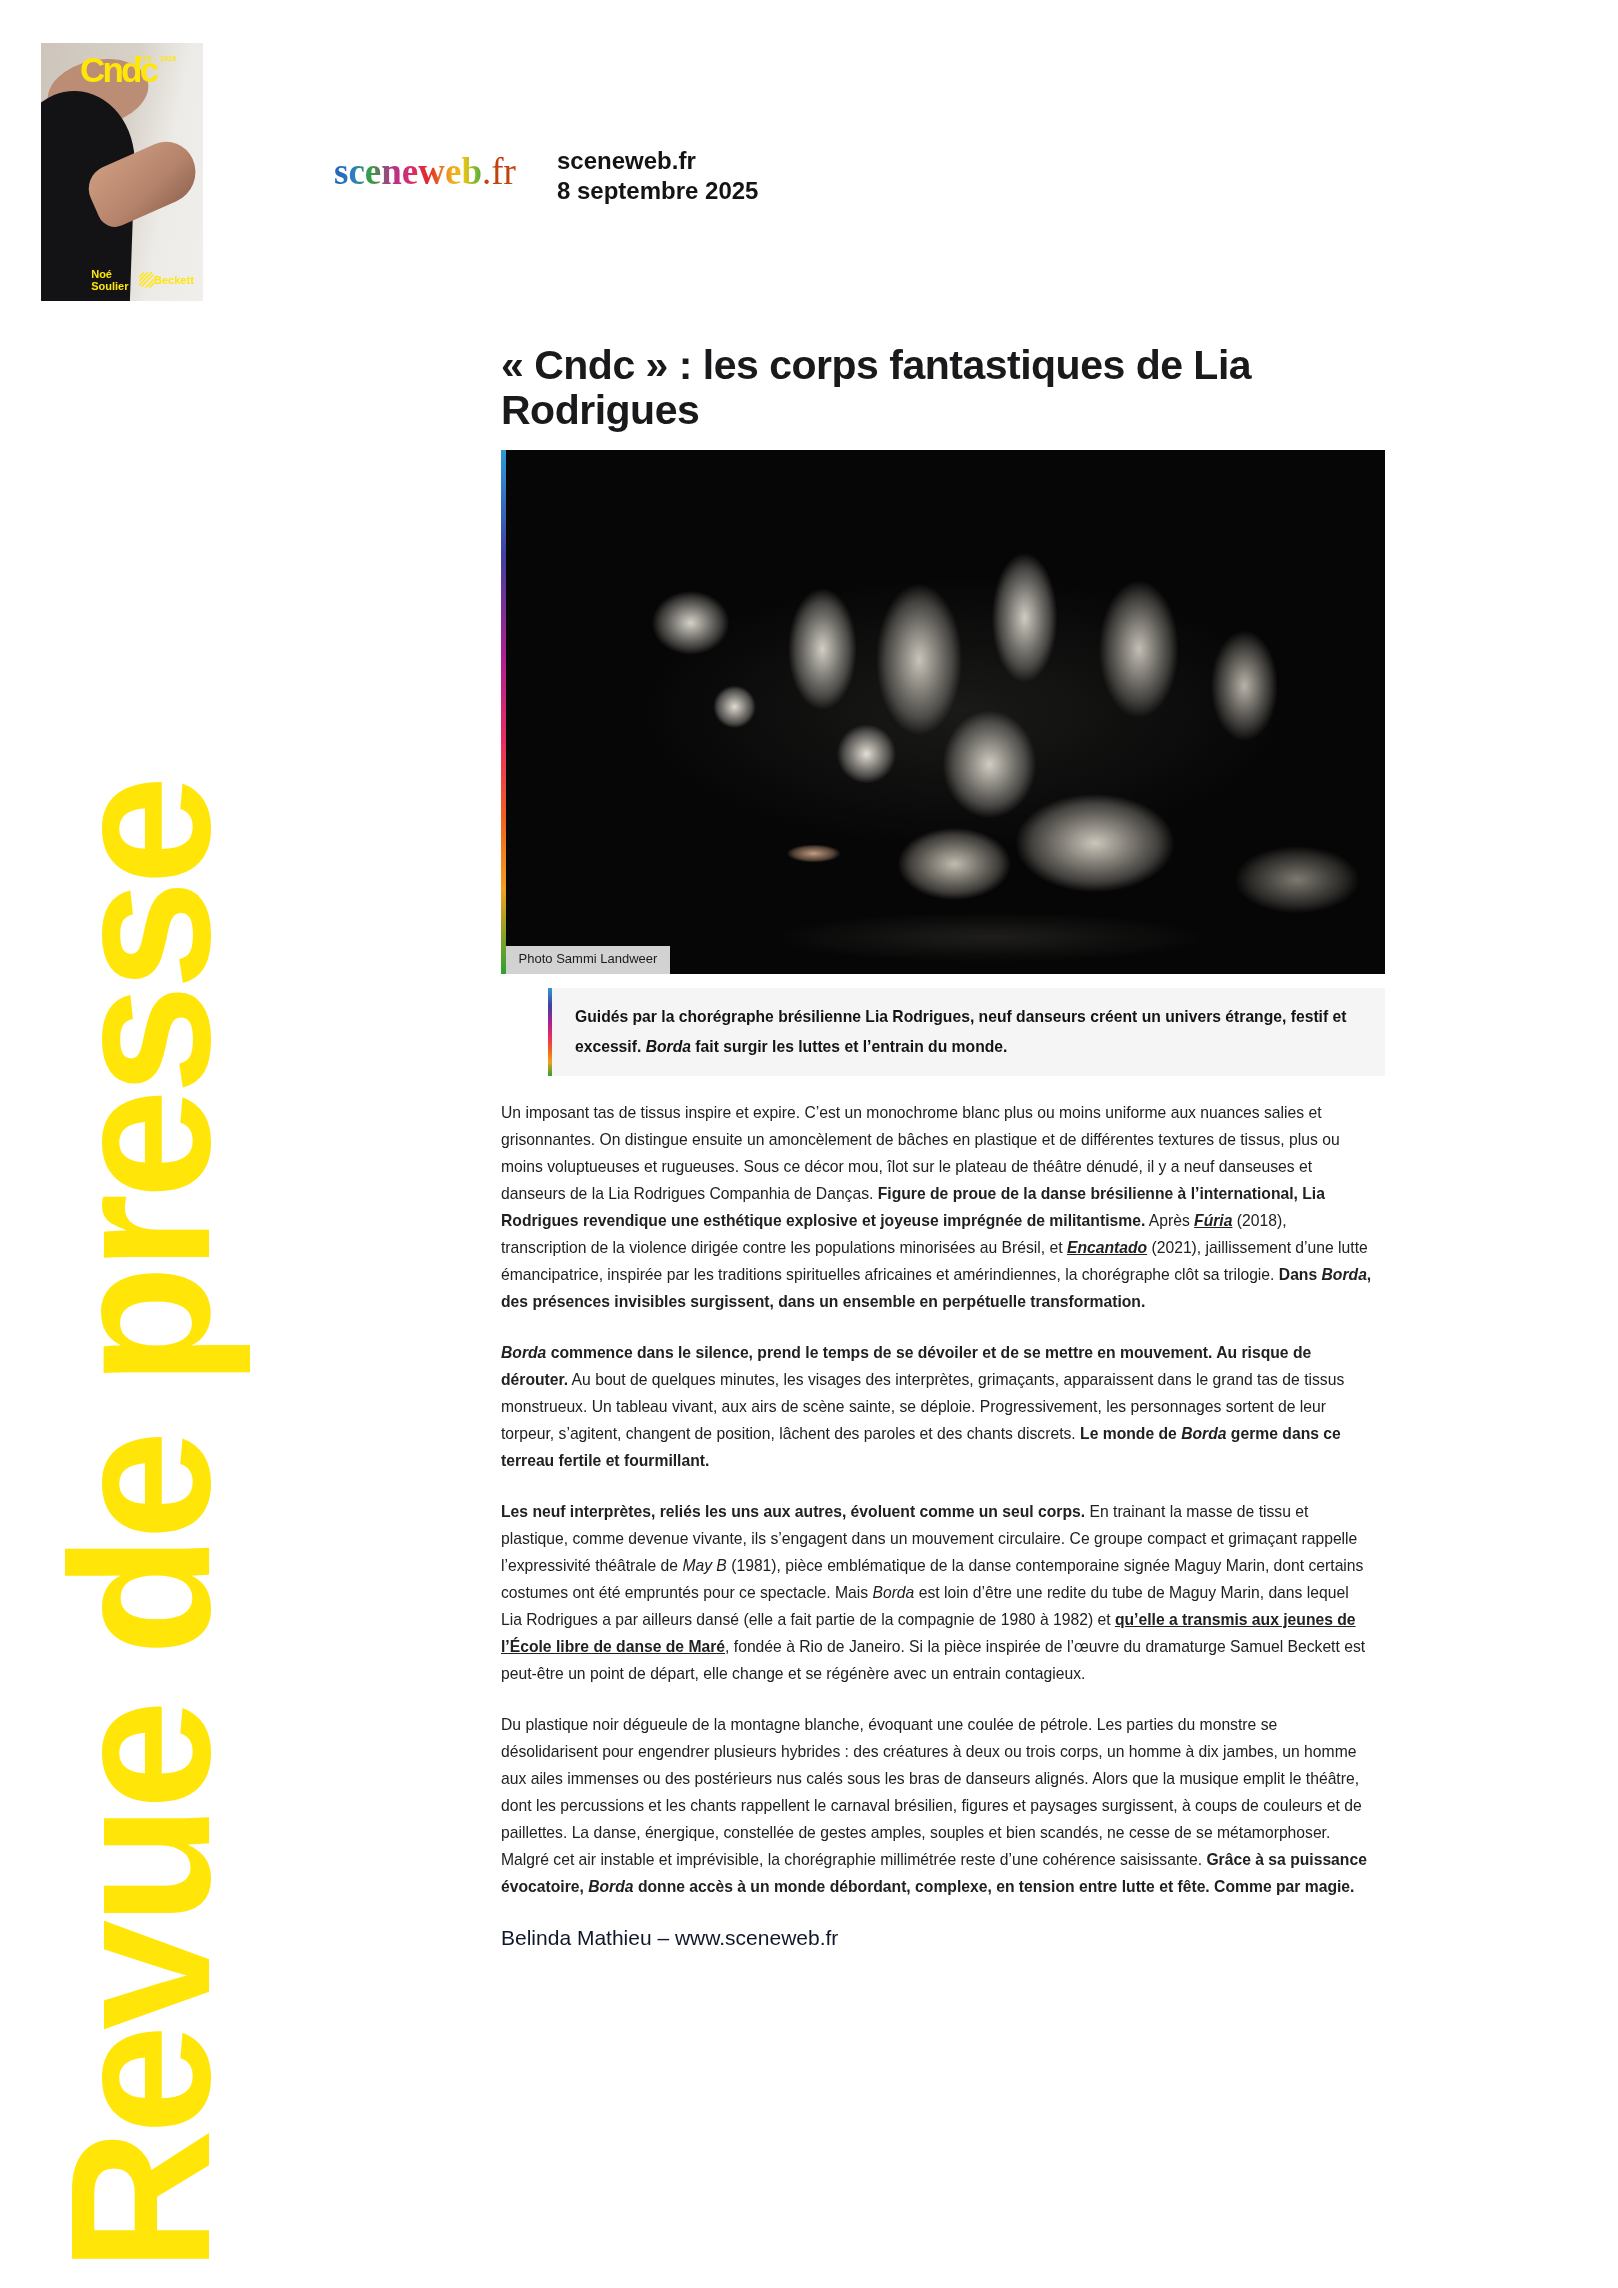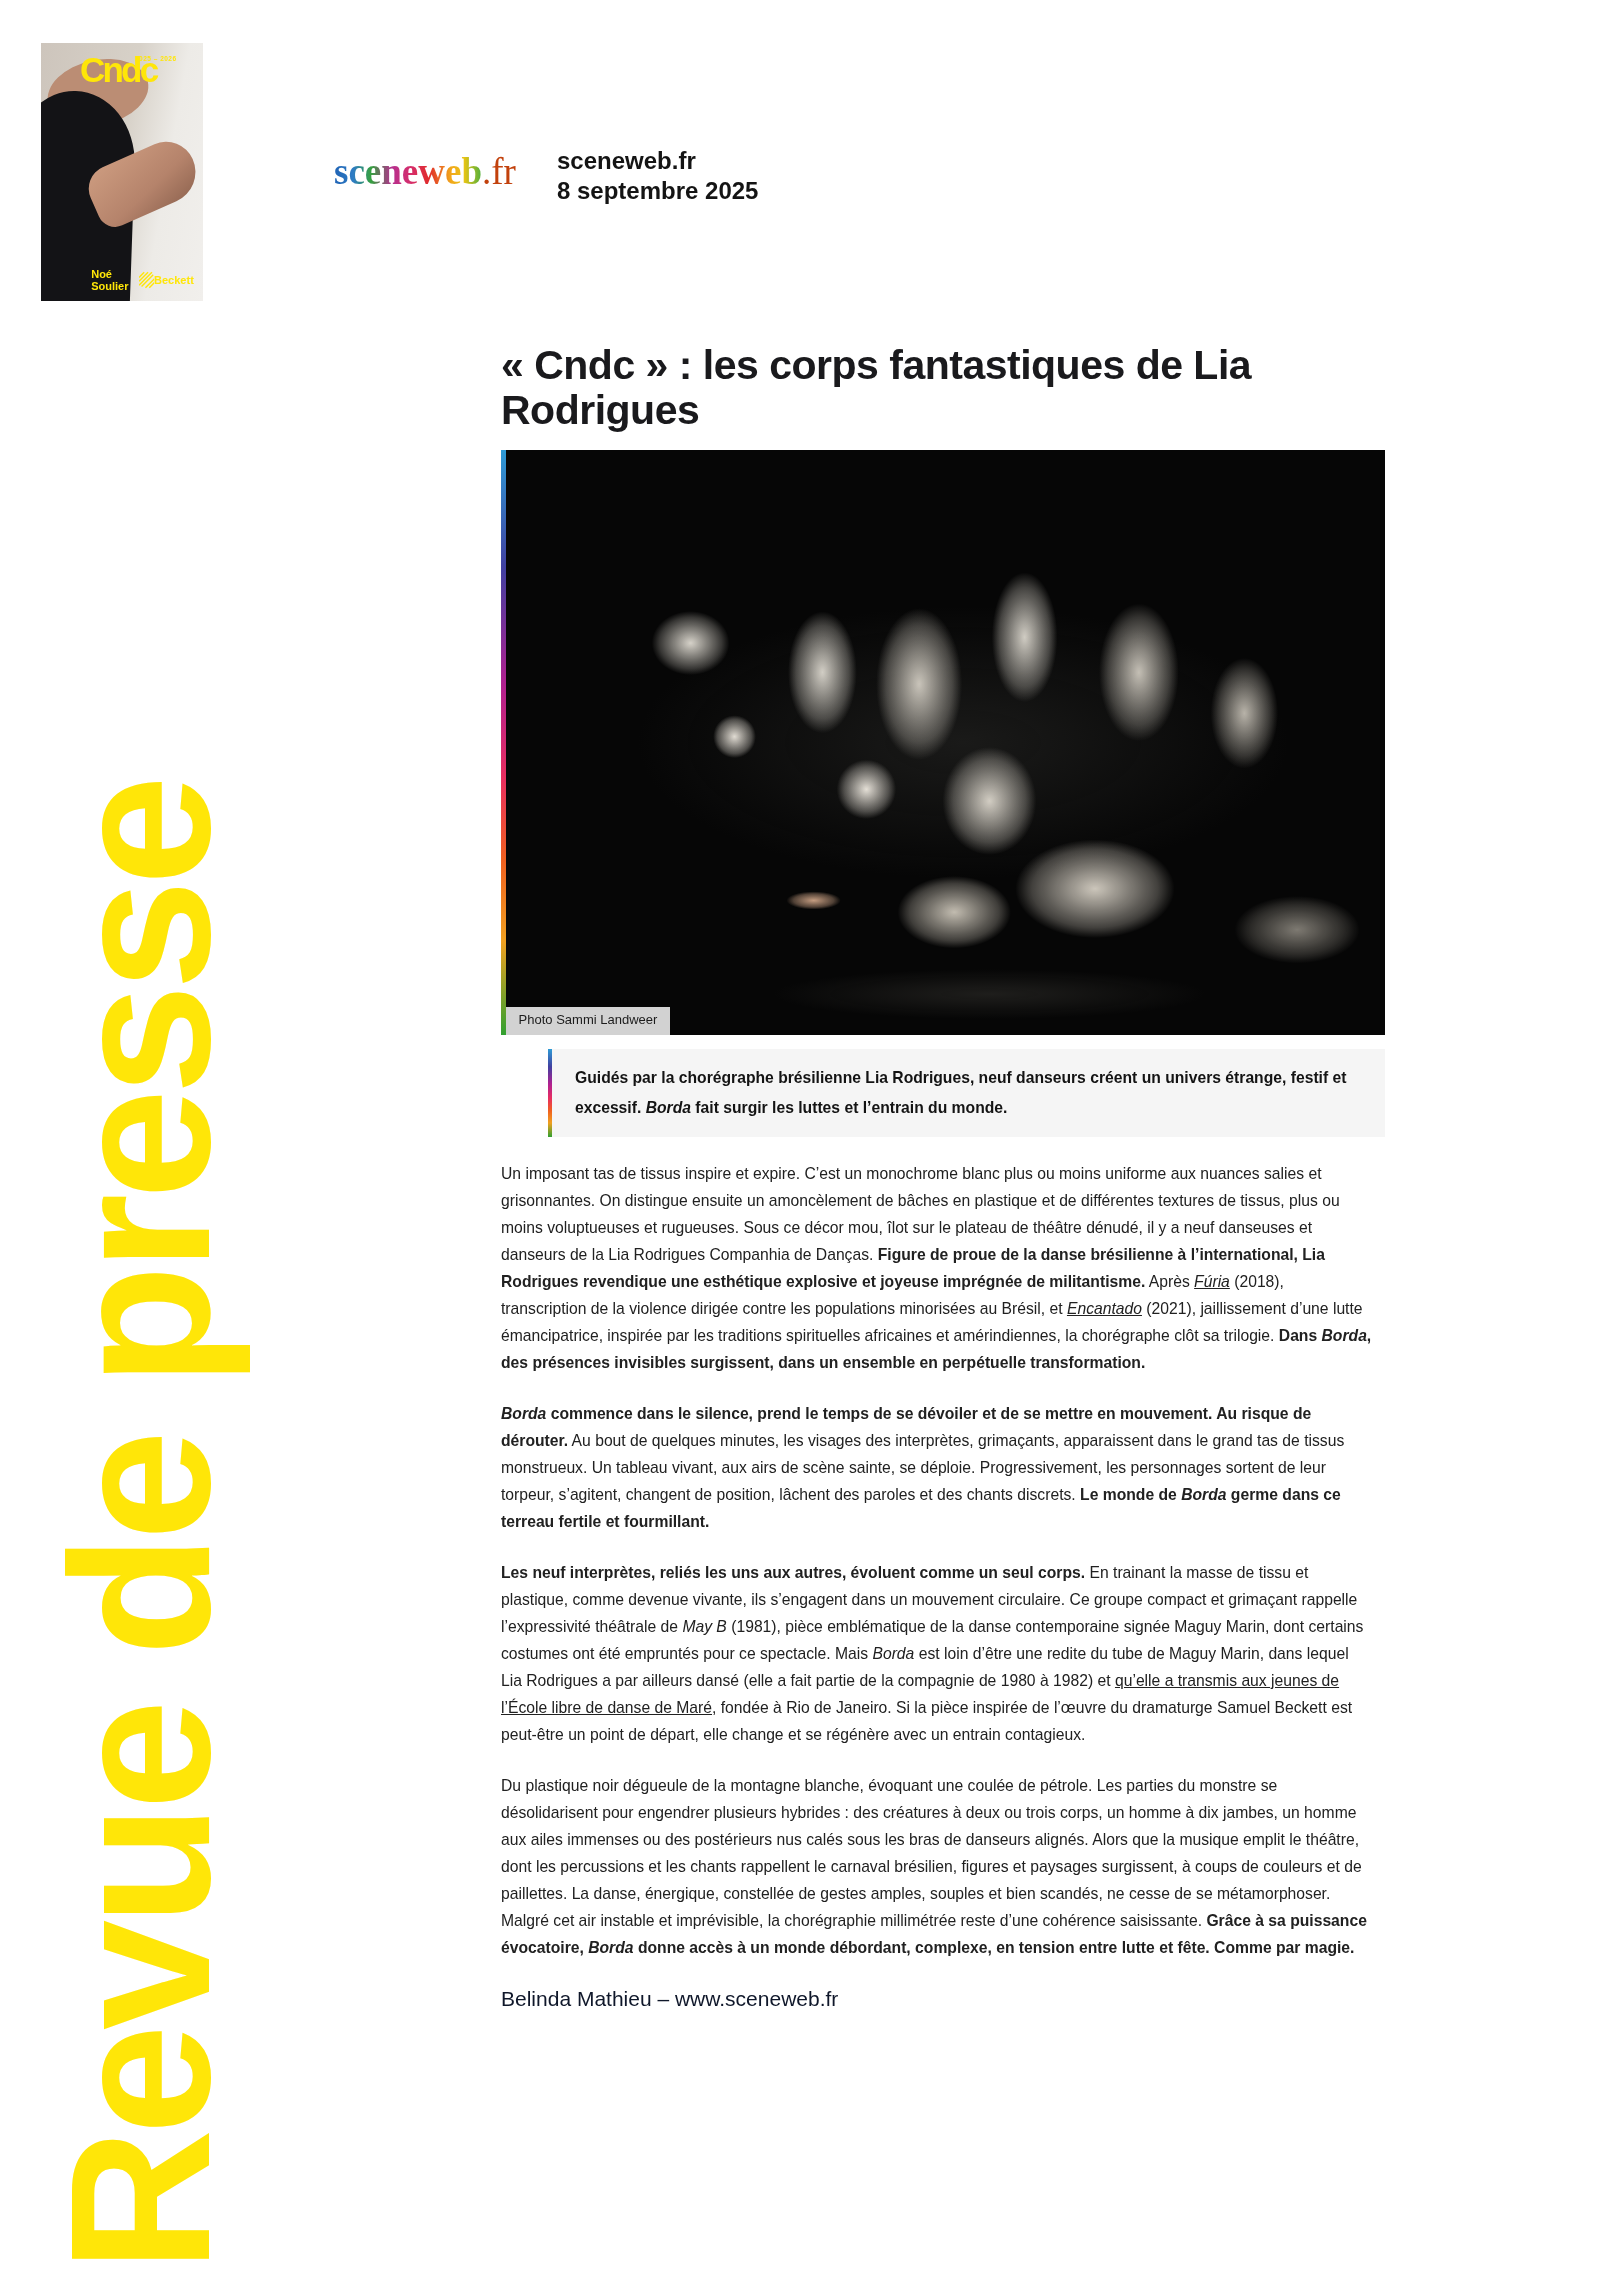--- a/index.html
+++ b/index.html
@@ -60,21 +60,21 @@
     transform:rotate(-90deg);transform-origin:0 0;
     font-size:198px;line-height:220px;font-weight:700;letter-spacing:-5.5px;
     color:#ffe608;white-space:nowrap;
   }
   
   .article{position:absolute;left:501px;top:343px;width:884px;}
   .article h1{
     margin:0 0 16.6px 0;font-size:41px;line-height:45px;font-weight:700;color:#1a1a1d;
     letter-spacing:-0.5px;width:858px;
   }
-  .photo{position:relative;width:884px;height:585px;background:#060606;text-align:right;}
+  .photo{position:relative;width:884px;height:524px;background:#060606;text-align:right;}
   .rainbow{
     background:linear-gradient(180deg,#2e9bd6 0%,#4040a0 20%,#b02090 40%,#e82e60 56%,#f06020 70%,#f0a020 84%,#30a030 100%);
   }
   .photo .left-strip{position:absolute;left:0;top:0;bottom:0;width:4.6px;}
   .photo-scene{
     position:absolute;top:0;right:0;bottom:0;left:4.6px;
     background:
       radial-gradient(51px 42px at 21% 33%, #d6d2c9 0%, rgba(214,210,201,.25) 60%, transparent 76%),
       radial-gradient(26px 26px at 26% 49%, #e0dbd2 0%, rgba(224,219,210,.3) 65%, transparent 82%),
       radial-gradient(44px 78px at 36% 38%, #d2cec5 0%, rgba(210,206,197,.3) 60%, transparent 78%),
@@ -99,21 +99,21 @@
   .chapo{
     margin-top:14px;background:#f5f5f5;border-left:3.7px solid transparent;position:relative;
     padding:14px 28px 14px 23px;font-size:15.7px;line-height:30px;font-weight:700;color:#141414;margin-left:48px;
   }
   .chapo-strip{position:absolute;left:-3.7px;top:0;bottom:0;width:3.7px;}
   .bodycopy{margin-top:23px;width:872px;font-size:15.7px;line-height:27px;color:#212121;}
   .bodycopy p{margin:0 0 24px 0;}
   .author{font-size:21px;line-height:27px;color:#0f172a;margin:0;}
   .rb{font-weight:700;}
   .ri{font-style:italic;}
-  .ru{text-decoration:underline;}
+  .ru{text-decoration:underline;font-weight:bold;}
 </style>
 </head>
 <body>
 
 <div class="poster">
   <div class="p-arm"></div>
   <div class="p-shoulder"></div>
   <div class="p-torso"></div>
   <div class="p-hand"></div>
   <div class="poster-season">2025 – 2026</div>

